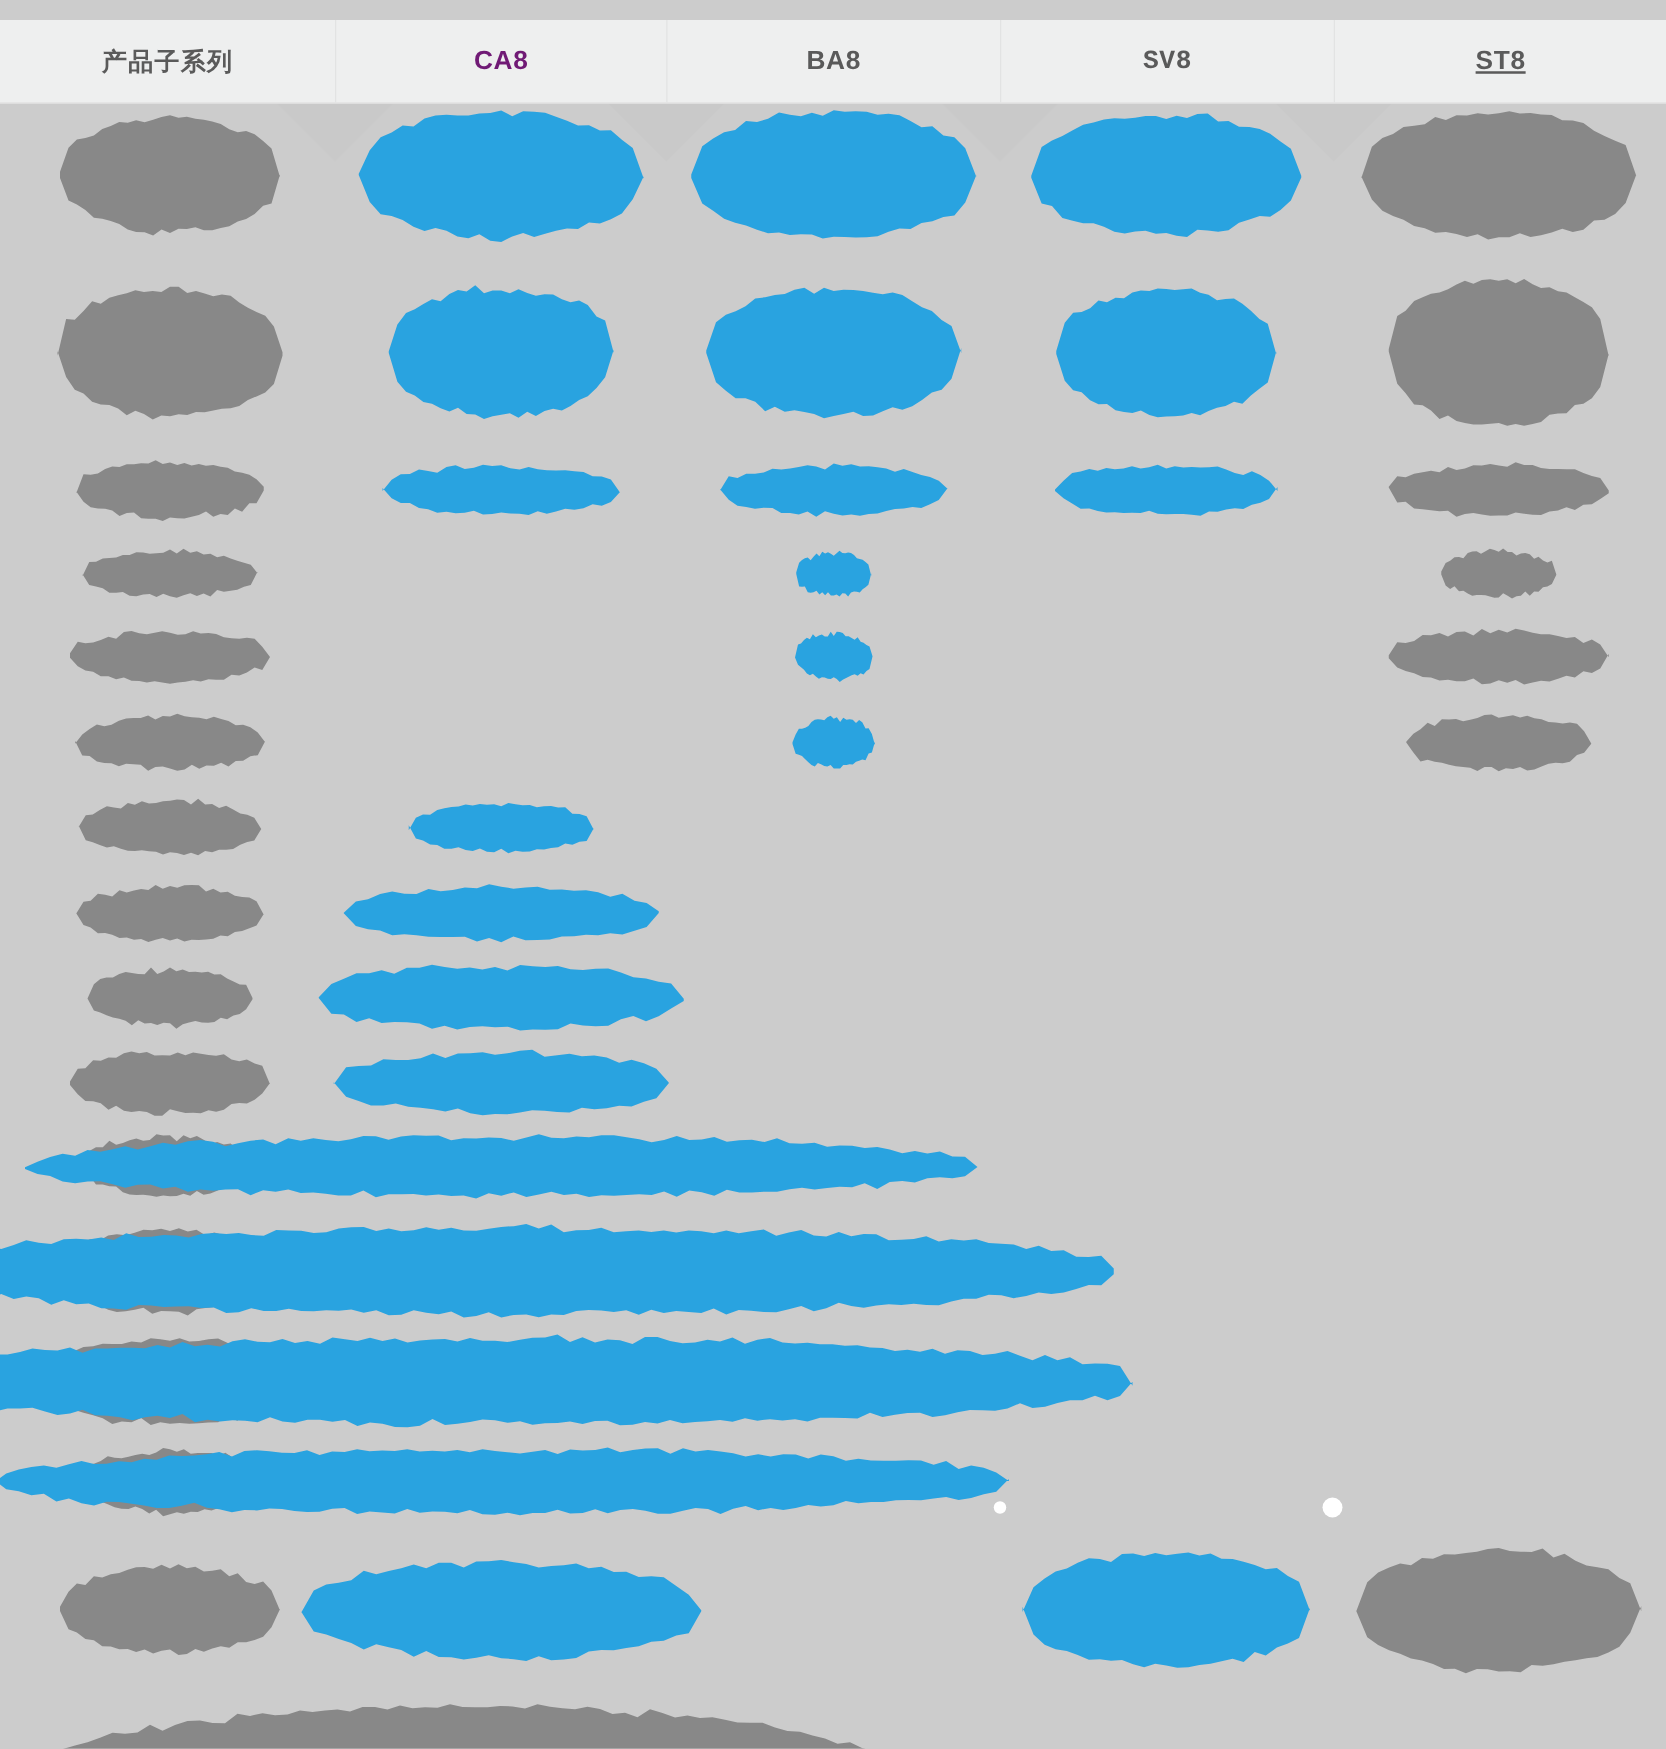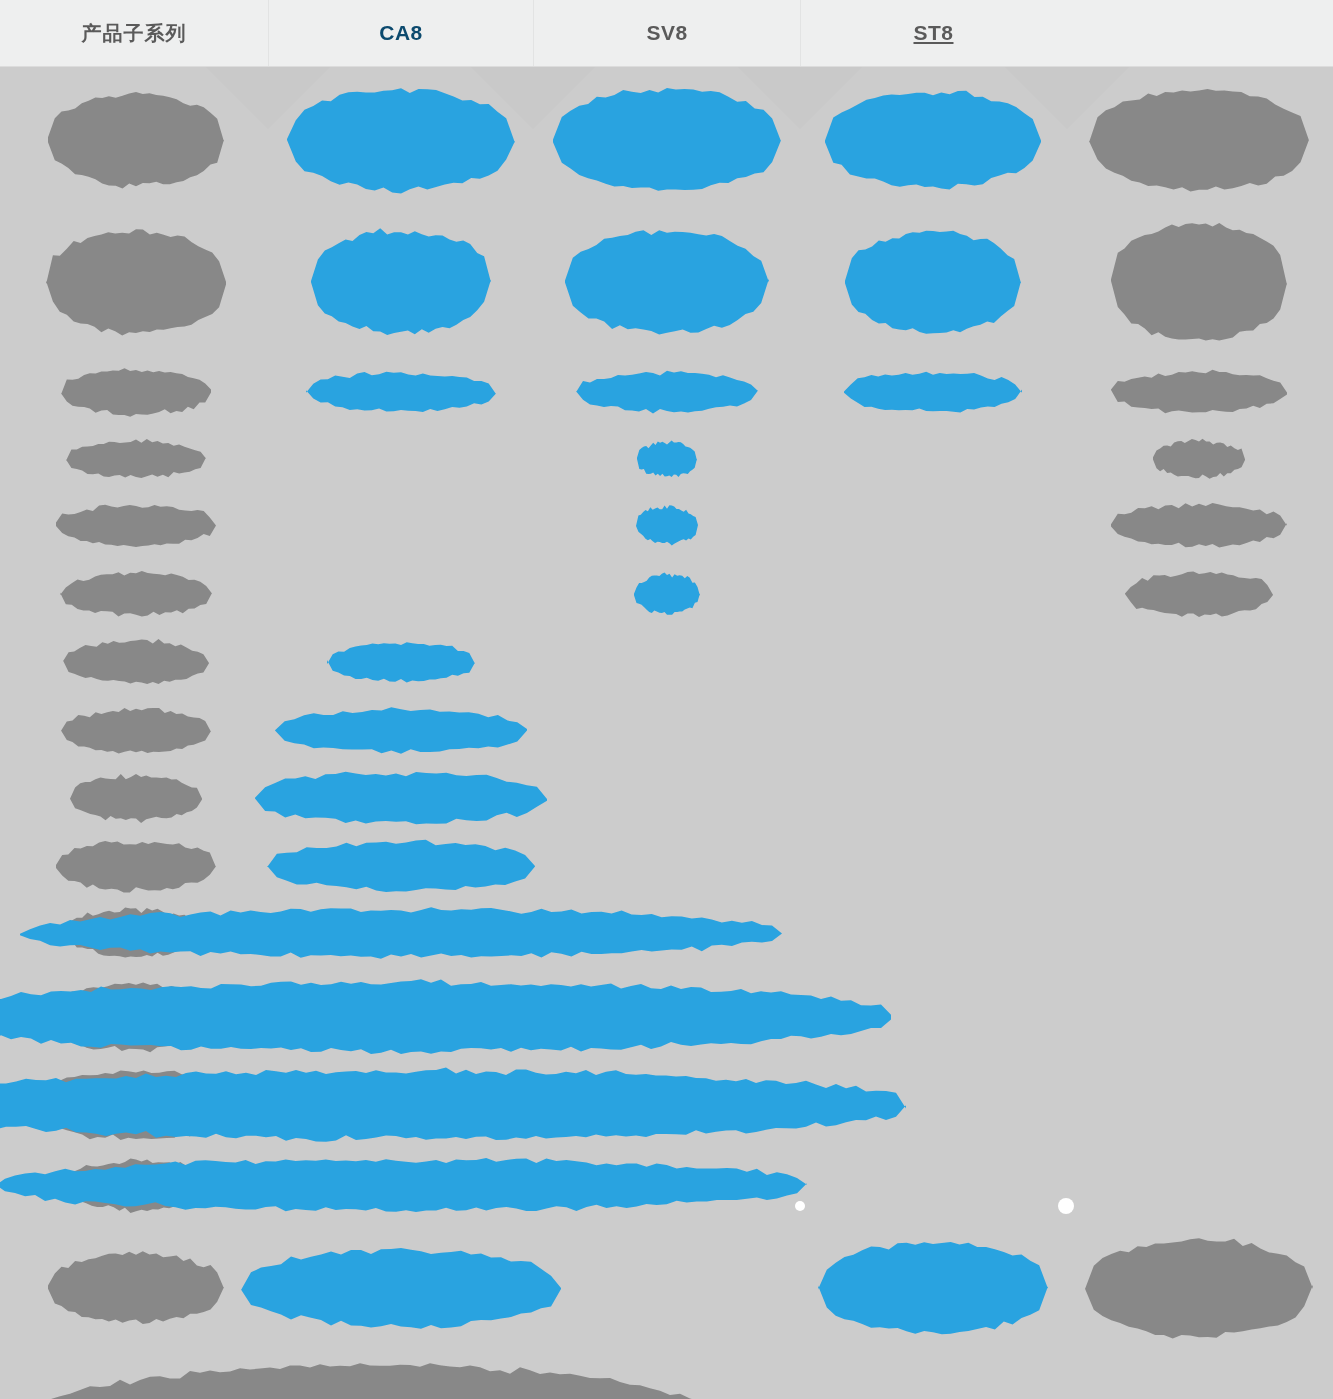--- a/index.html
+++ b/index.html
@@ -4,59 +4,62 @@
 <style>
   html,body{margin:0;padding:0;}
   body{
     width:1333px;height:1399px;
     background:#cccccc;
     font-family:"Liberation Sans","DejaVu Sans",sans-serif;
     overflow:hidden;
     position:relative;
   }
   #grid-header{
-    position:absolute;left:0;top:0;width:1333px;height:67px;
+    position:absolute;left:0;top:16px;width:1333px;height:67px;
     background:#eeefef;
     display:flex;
     box-sizing:border-box;
     border-bottom:1px solid #dcdcdc;
     z-index:5;
   }
   .hdr-cell{
     position:relative;
     display:flex;align-items:center;justify-content:center;
     font-size:21px;font-weight:bold;color:#5a5a5a;
     letter-spacing:.5px;
     box-sizing:border-box;
     height:100%;
   }
   .hdr-cell + .hdr-cell{border-left:1px solid #e2e3e3;}
   .hdr-cell.c0{width:268px;}
   .hdr-cell.c1{width:265px;}
   .hdr-cell.c2{width:267px;}
-  .hdr-cell.c3{width:267px;}
+  .hdr-cell.c3{width:267px;font-family:Liberation Mono, monospace;}
   .hdr-cell.c4{width:266px;text-decoration:underline;}
-  .hdr-cell.active{color:#0c4a6e;}
+  .hdr-cell.active{color:#701a75;}
   .hdr-cell.c0 span{font-size:20px;letter-spacing:1px;}
 
   #plot{
     position:absolute;left:0;top:67px;width:1333px;height:1332px;
     overflow:hidden;
   }
   #plot svg{display:block;}
 </style>
 </head>
 <body>
 
 <div id="grid-header">
   <div class="hdr-cell c0">
     <span>产品子系列</span>
   </div>
   <div class="hdr-cell c1 active">
     <span>CA8</span>
+  </div>
+  <div class="hdr-cell c2">
+    <span>BA8</span>
   </div>
   <div class="hdr-cell c3">
     <span>SV8</span>
   </div>
   <div class="hdr-cell c4">
     <span>ST8</span>
   </div>
 </div>
 
 <div id="plot">

